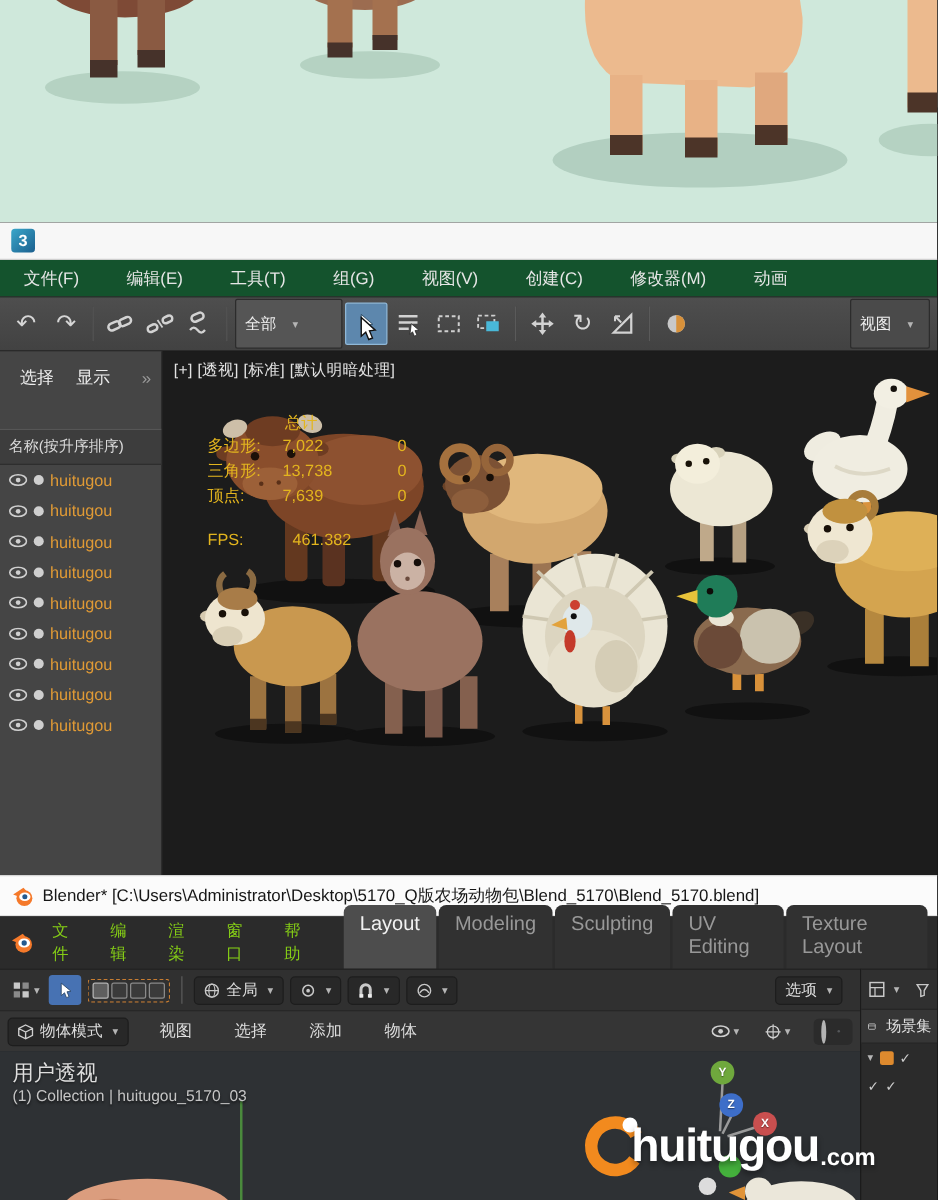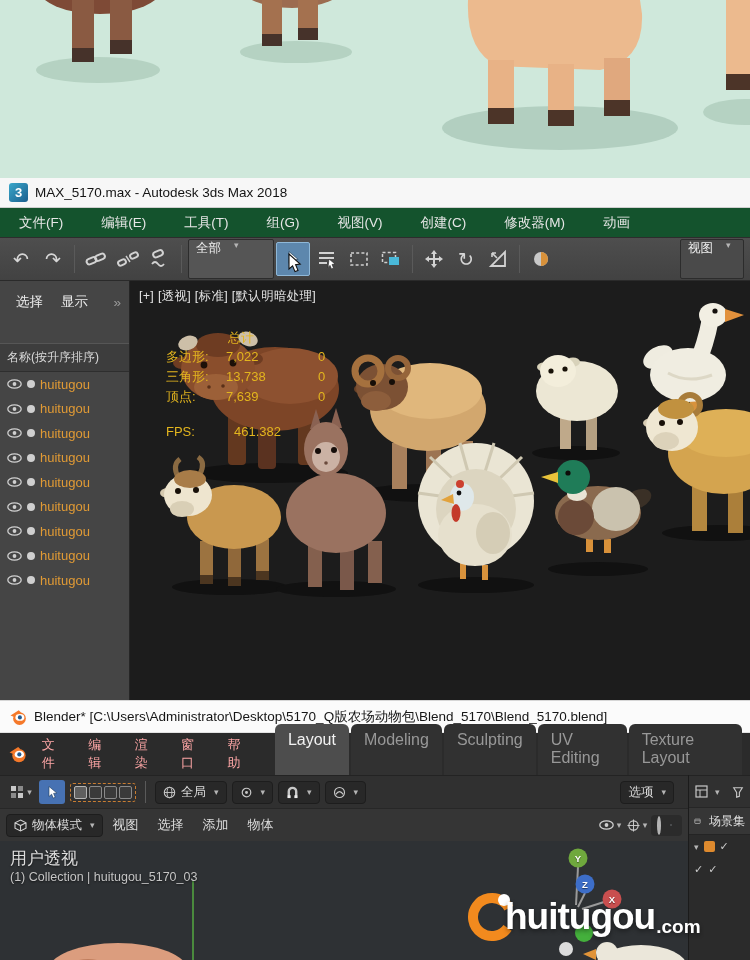--- a/index.html
+++ b/index.html
@@ -24,21 +24,21 @@
   font-size:13.5px;border-bottom:1px solid #2d2d2d}
 .max-menubar .mi{padding:0 19px;line-height:30px;cursor:default}
 
 
 .max-toolbar{top:238px;height:43px;background:linear-gradient(#4e4e4e,#424242);display:flex;
   align-items:center;padding:0 6px;gap:2px;border-bottom:1px solid #2a2a2a}
 .tbtn{width:30px;height:32px;display:flex;align-items:center;justify-content:center;color:#d6d6d6;border-radius:2px;position:relative;flex:none}
 .tbtn.glyph{font-size:19px;font-family:"DejaVu Sans",sans-serif}
 .tbtn.active{background:#5d87ad;border:1px solid #8fb8d8;width:34px;height:34px}
 .tsep{width:1px;height:28px;background:#333;border-right:1px solid #5a5a5a;margin:0 4px;flex:none}
-.tdrop{height:40px;background:#555;border:1px solid #2c2c2c;border-radius:2px;display:flex;align-items:flex-start;
+.tdrop{height:40px;background:#555;border:1px solid #2c2c2c;border-radius:2px;display:flex;align-items:center;
   padding:0 7px;color:#eee;gap:10px;font-size:12.5px;flex:none}
 .tdrop.coord{margin-left:auto;background:#4a4a4a;min-width:64px}
 .os-cursor{position:absolute;left:11px;top:10px;z-index:99;pointer-events:none}
 
 
 .max-main{top:281px;height:419px;display:flex;background:#1c1c1c}
 .scene-panel{width:130px;background:#454545;border-right:1px solid #252525;display:flex;flex-direction:column;flex:none}
 .sp-tabs{display:flex;align-items:center;gap:2px;padding:10px 8px 6px;color:#ececec;font-size:13.5px}
 .sp-tabs .tab{padding:2px 8px}
 .sp-tabs .more{margin-left:auto;color:#9a9a9a}
@@ -60,29 +60,29 @@
 .st-row .s{margin-left:36px}
 .st-row.fps{margin-top:22px}
 .st-row.fps .v{width:auto;text-align:left;margin-left:8px}
 
 
 .bl-titlebar{top:700px;height:33px;background:#fbfbfb;display:flex;align-items:center;gap:7px;padding:0 9px;
   color:#161616;font-size:13.5px;border-top:1px solid #d6d6d6;border-bottom:1px solid #e2e2e2;white-space:nowrap;overflow:hidden}
 
 
 .bl-topbar{top:733px;height:42px;background:#2b2b2b;display:flex;align-items:center;padding:0 8px;color:#d8d8d8}
-.bmi{padding:0 11px;font-size:13px;color:#fca5a5}
+.bmi{padding:0 11px;font-size:13px;color:#84cc16}
 .ws-tabs{display:flex;gap:2px;margin-left:12px;align-self:flex-end}
 .ws{padding:7px 13px 8px;font-size:16px;color:#989898;border-radius:6px 6px 0 0;background:#313131}
 .ws.active{background:#4d4d4d;color:#f2f2f2}
 
 
 .bl-tools{top:775px;height:33px;width:688px;left:0;background:#303030;display:flex;align-items:center;gap:5px;
   padding:0 8px;border-top:1px solid #232323}
-.bl-vphdr{top:808px;height:33px;width:688px;background:#353535;display:flex;align-items:center;gap:1px;
+.bl-vphdr{top:808px;height:33px;width:688px;background:#353535;display:flex;align-items:center;gap:16px;
   padding:0 6px;border-top:1px solid #272727;color:#dcdcdc}
 .wdg{height:23px;background:#282828;border:1px solid #1d1d1d;border-radius:4px;display:flex;align-items:center;
   gap:5px;padding:0 7px;color:#ddd;font-size:12.5px;flex:none}
 .ibtn{width:26px;height:24px;display:flex;align-items:center;justify-content:center;border-radius:3px;color:#ccc;flex:none}
 .ibtn.blue{background:#4772b3}
 .mode-group{display:flex;gap:2px;padding:2px 3px;border:1px dashed #c87d32;border-radius:3px;align-items:center;flex:none}
 .msq{width:13px;height:13px;border:1px solid #8a8a8a;border-radius:2px;background:#3a3a3a}
 .msq.on{background:#5f5f5f;border-color:#b5b5b5}
 .bhm{padding:0 9px;font-size:13px;color:#dcdcdc}
 .shade-group{display:flex;gap:3px;background:#2b2b2b;border-radius:4px;padding:2px 5px;align-items:center;flex:none}
@@ -143,21 +143,20 @@
     <rect x="548" y="64" width="26" height="60" fill="#e8b286"></rect>
       <rect x="548" y="110" width="26" height="16" fill="#4c3428"></rect>
     <rect x="604" y="58" width="26" height="56" fill="#e0a87e"></rect>
       <rect x="604" y="100" width="26" height="16" fill="#4c3428"></rect>
     <rect x="726" y="0" width="24" height="86" fill="#ecba8e"></rect>
       <rect x="726" y="74" width="24" height="16" fill="#4c3428"></rect>
   </svg>
 
   <div class="abs max-titlebar">
     <span class="max-logo">3</span>
-    <span>MAX_5170.max - Autodesk 3ds Max 2018</span>
   </div>
 
   <div class="abs max-menubar">
     <span class="mi">文件(F)</span>
     <span class="mi">编辑(E)</span>
     <span class="mi">工具(T)</span>
     <span class="mi">组(G)</span>
     <span class="mi">视图(V)</span>
     <span class="mi">创建(C)</span>
     <span class="mi">修改器(M)</span>

